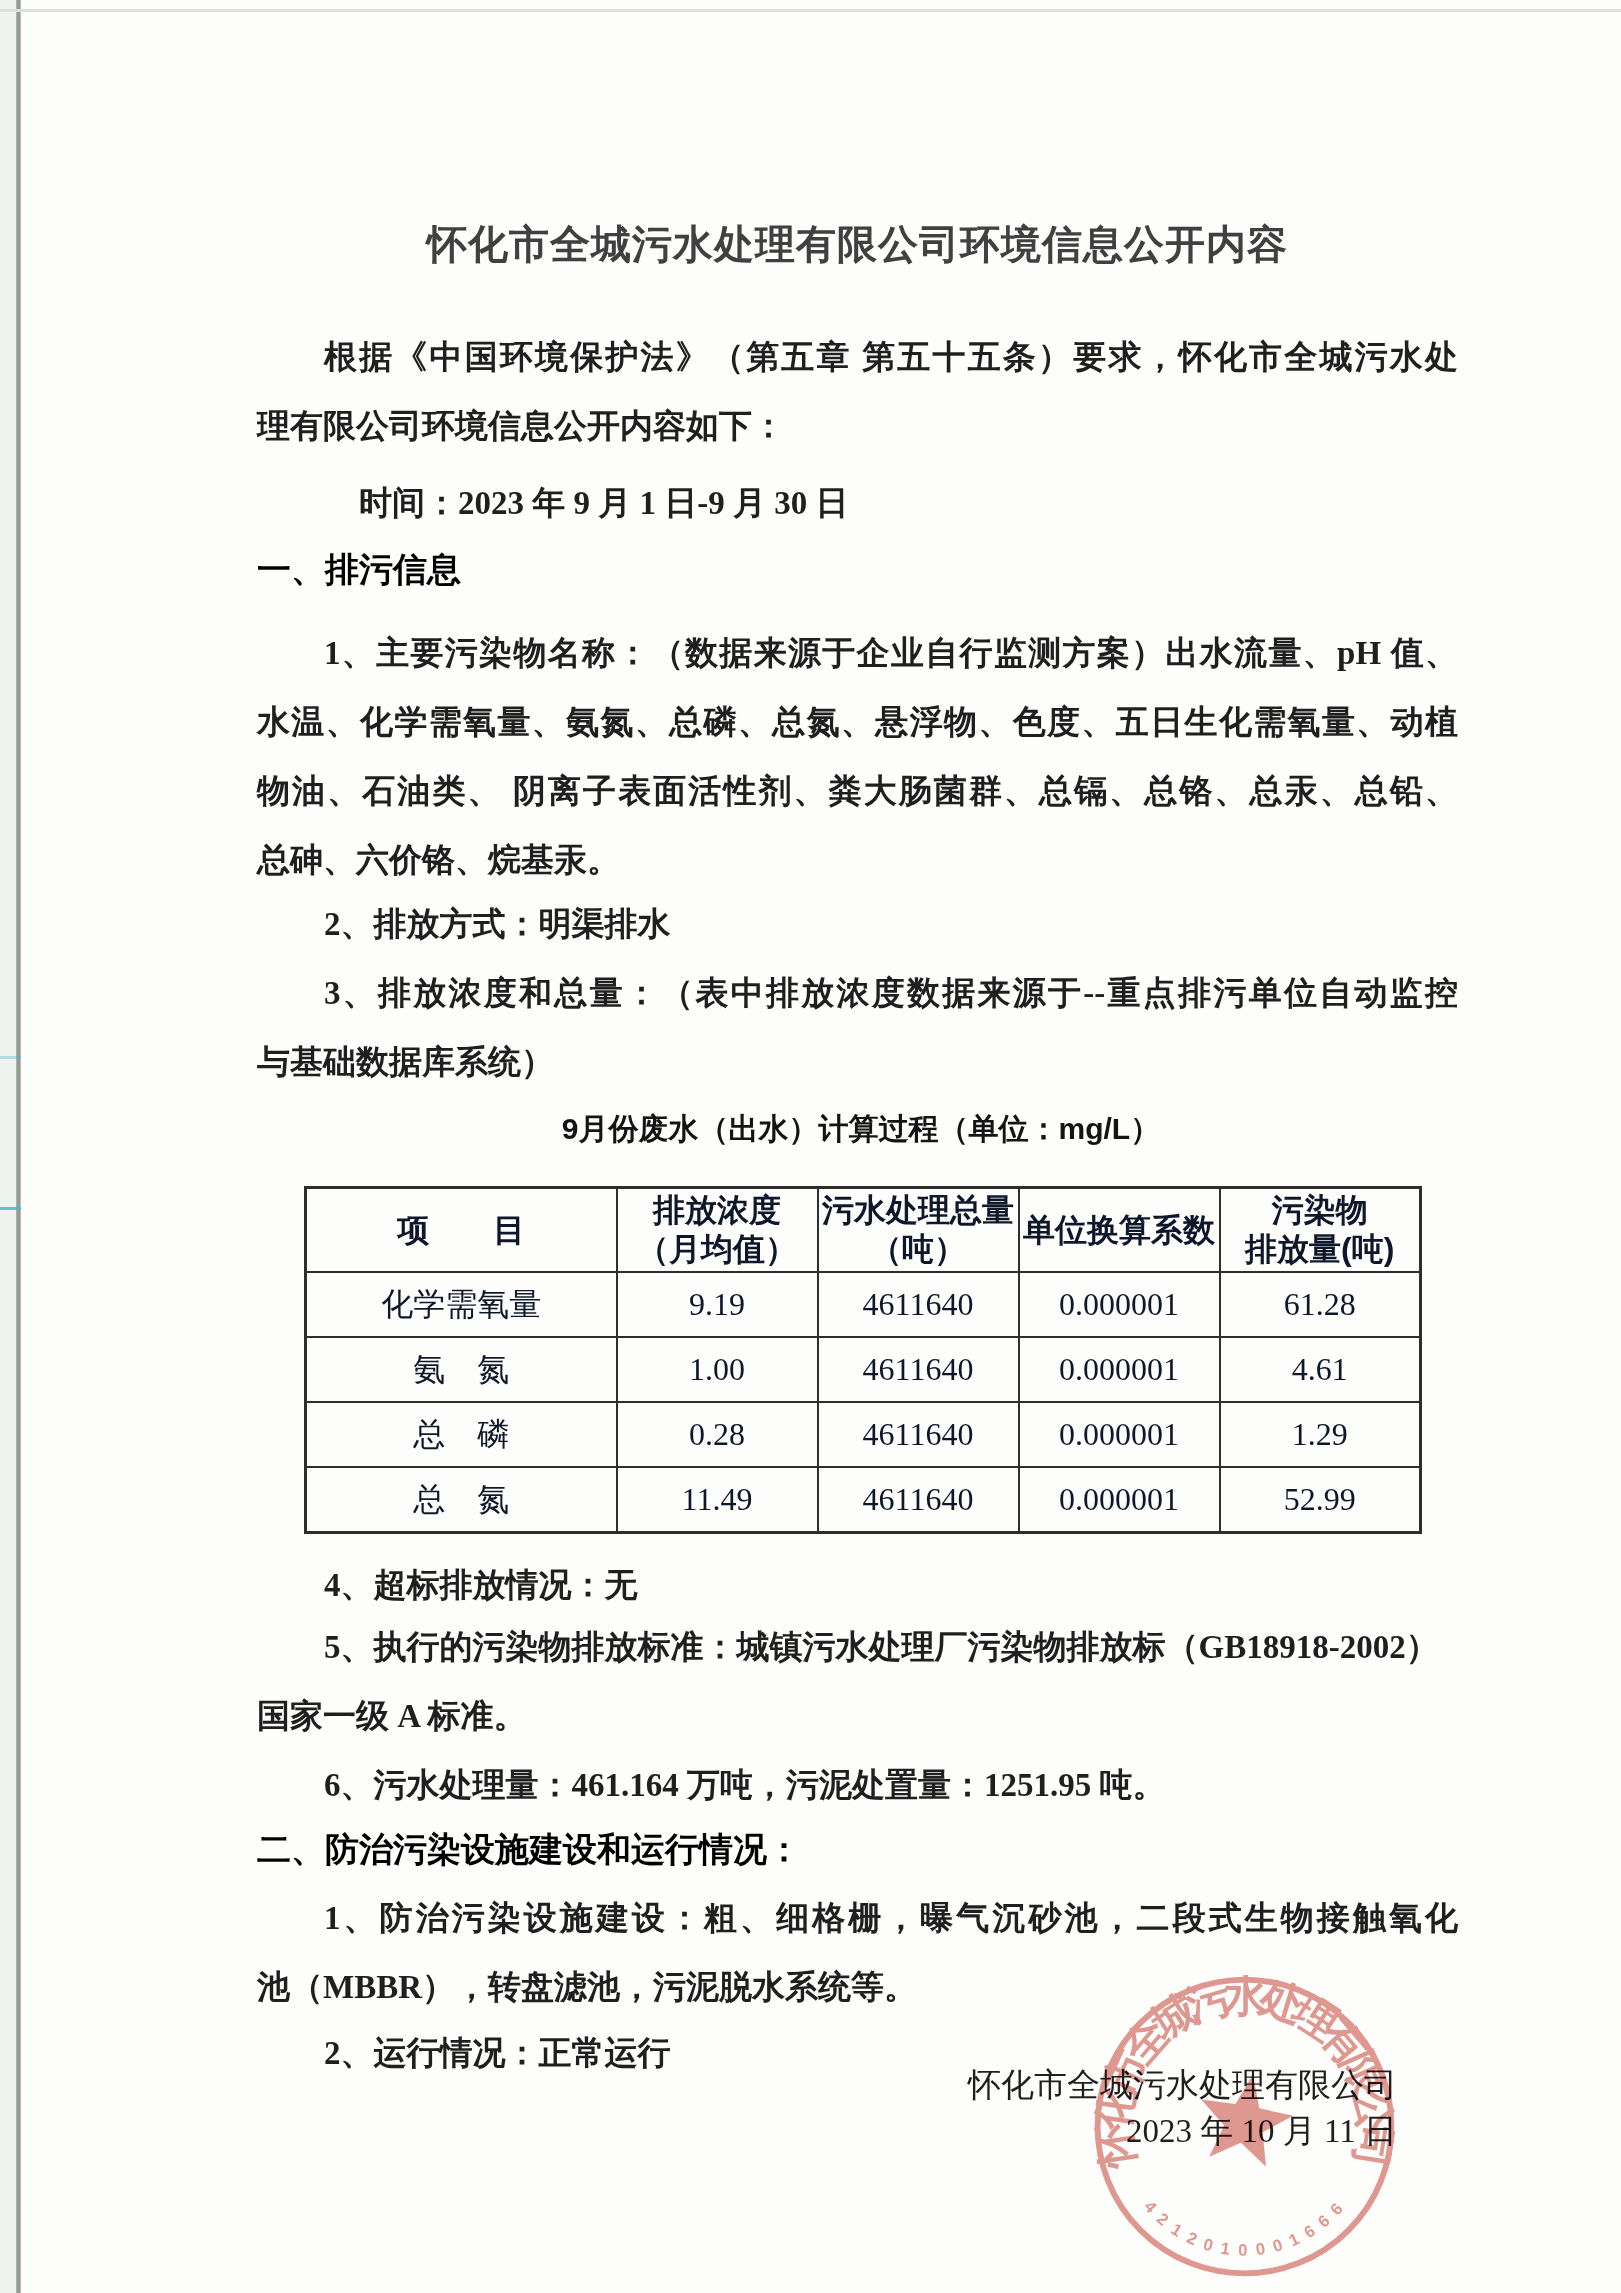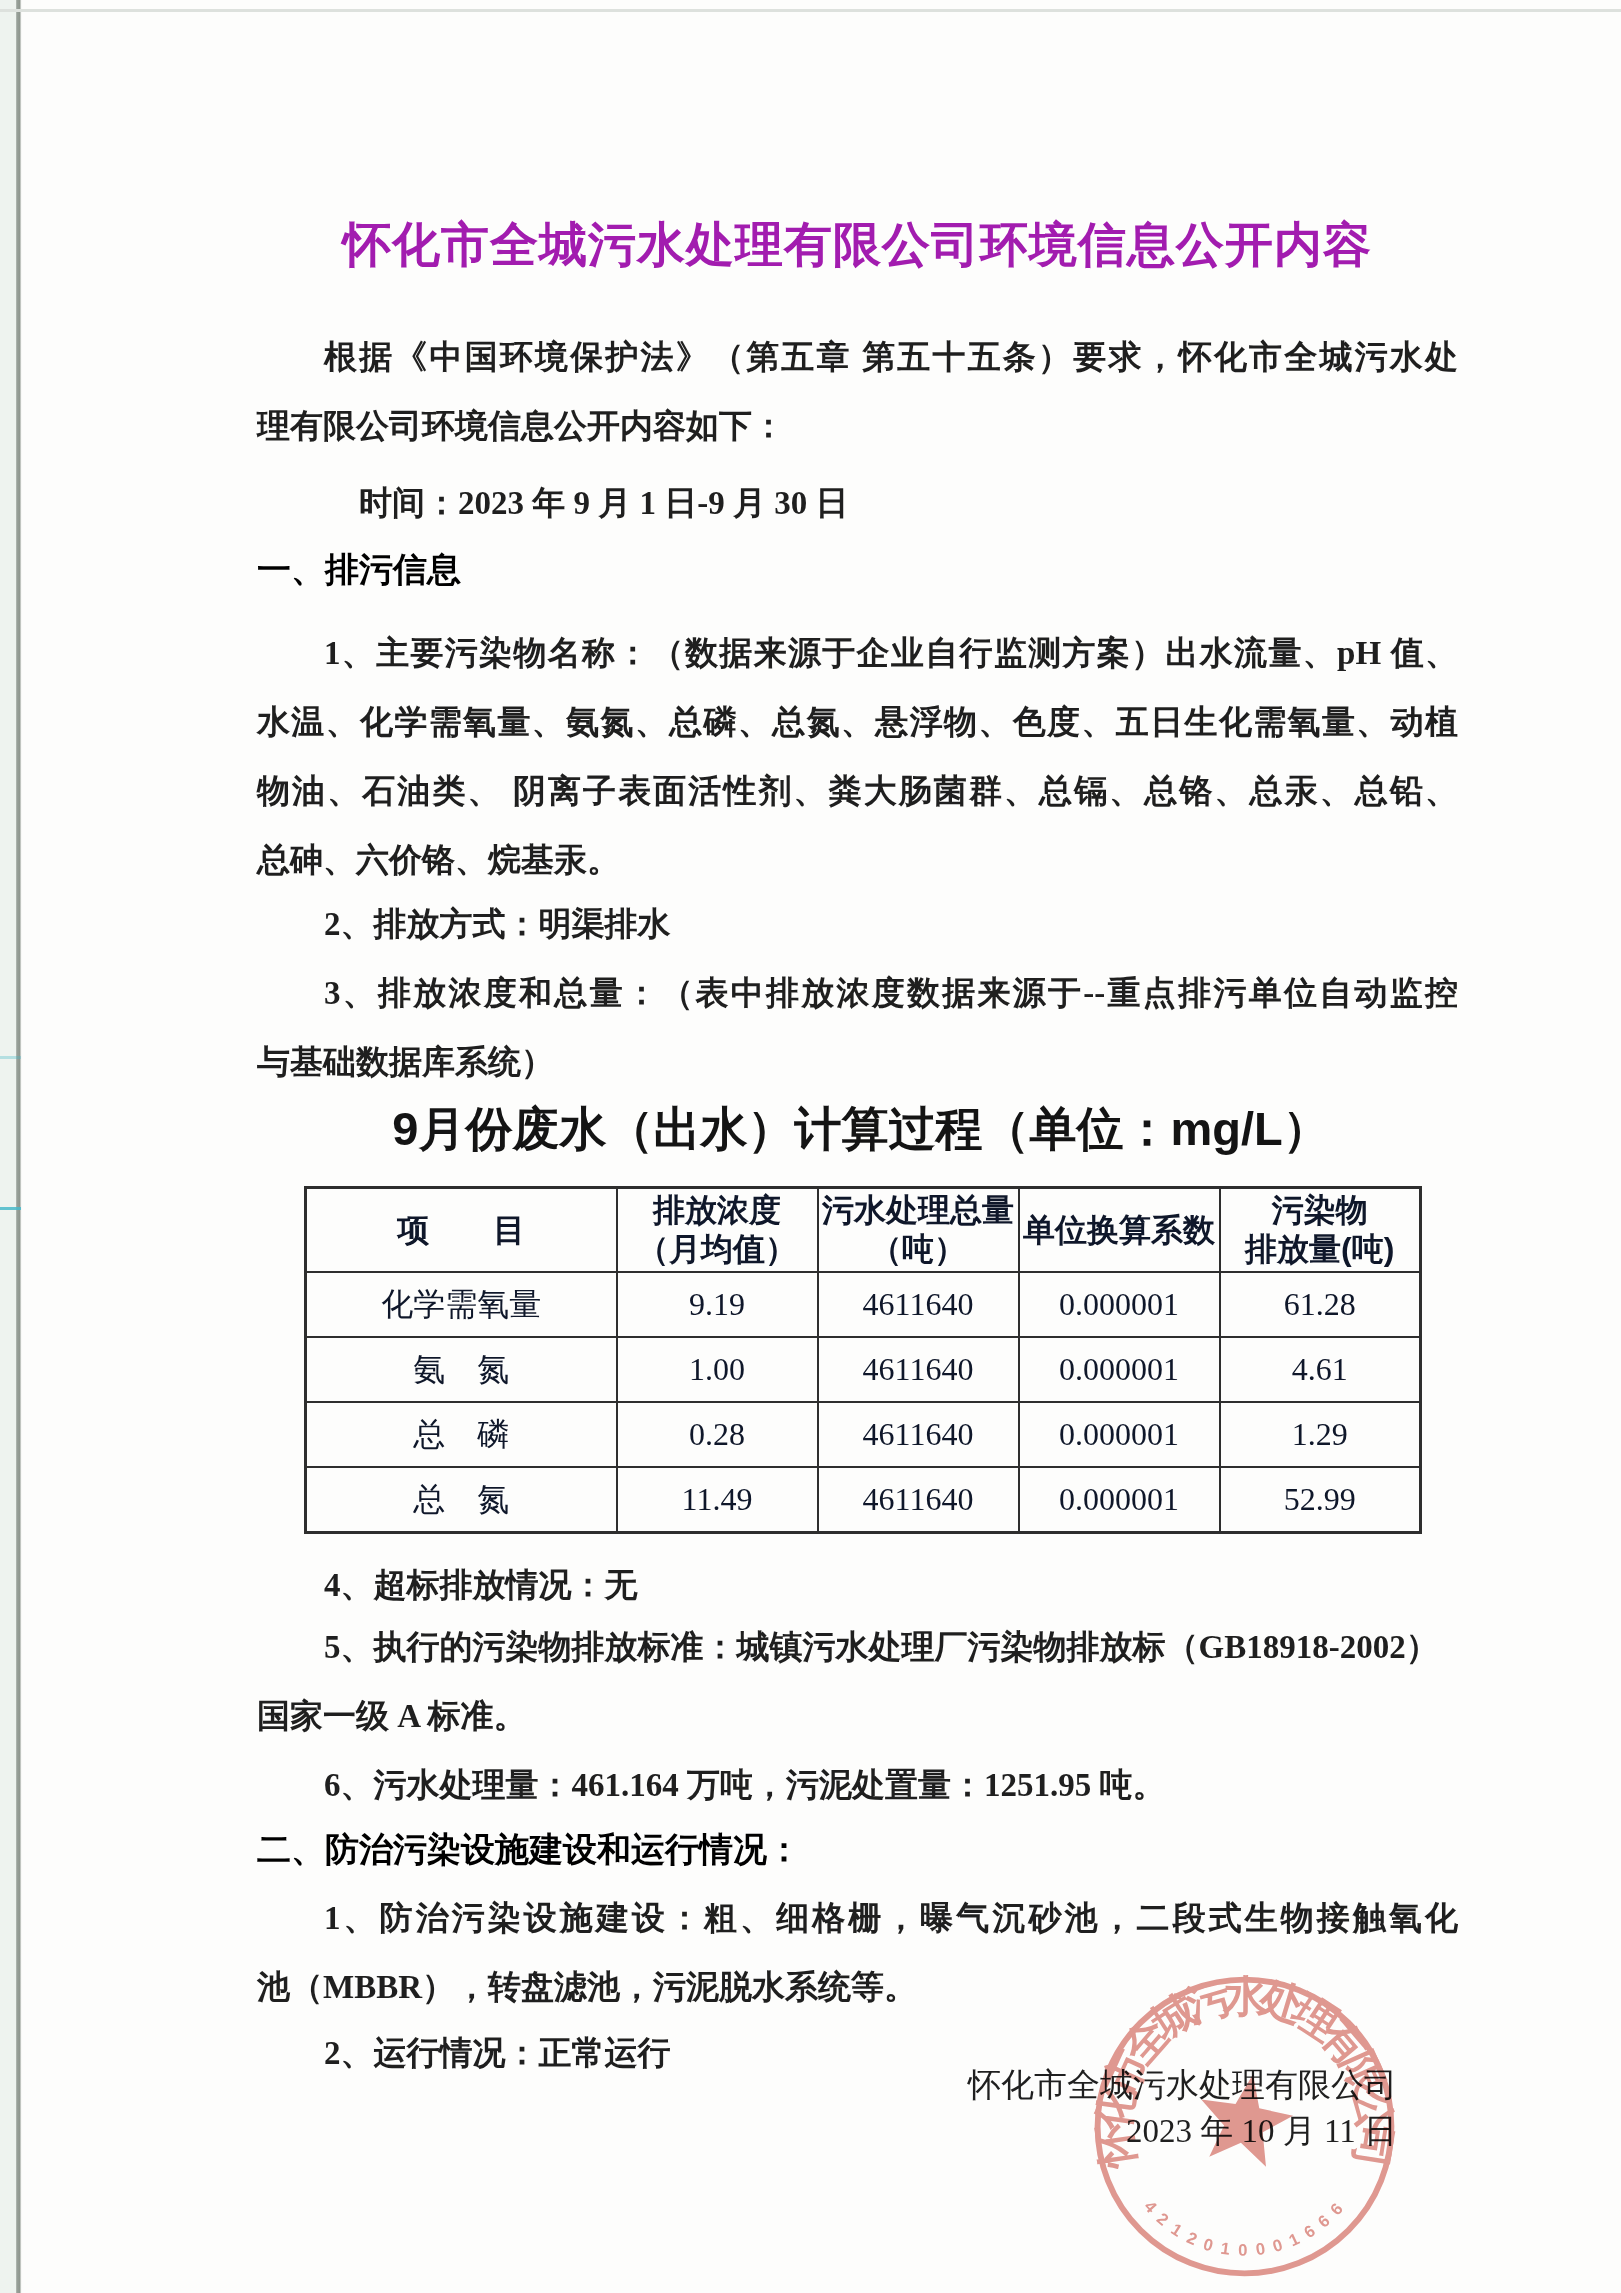--- a/index.html
+++ b/index.html
@@ -16,36 +16,36 @@
     background:linear-gradient(90deg,#eef3ef 0px,#eef3ef 15.7px,#9aa29b 16.7px,#8f978f 19.6px,#fdfdfc 21.6px);
   }
   .scan-top-line{position:absolute;left:0;right:0;top:8.8px;height:2.9px;background:#dde1dd;}
   .cyan-tick{position:absolute;left:0;width:20.6px;height:2.9px;background:#49b9c9;opacity:.85;}
   .cyan-tick.t2{opacity:.35;}
   
   .content{position:absolute;left:257px;top:0;width:1201px;}
   .doc-title{
     position:absolute;top:214px;left:0;width:100%;margin:0;
     font-family:"Liberation Sans","DejaVu Sans",sans-serif;
-    font-size:48px;font-weight:700;line-height:61px;text-align:center;
-    letter-spacing:1px;color:#a21caf;
+    font-size:40px;font-weight:700;line-height:61px;text-align:center;
+    letter-spacing:1px;color:#404040;
   }
   .block{position:absolute;left:0;width:100%;font-size:33px;line-height:69px;font-weight:bold;}
   .line{white-space:nowrap;}
   .line.full{white-space:normal;text-align:justify;text-align-last:justify;text-justify:inter-character;}
   .ind2{padding-left:67px;}
   .ind3{padding-left:102px;}
   .heading{
     font-family:"Liberation Sans","DejaVu Sans",sans-serif;
     font-weight:700;font-size:34px;color:#000000;
   }
   .table-title{
     position:absolute;left:47px;width:1114px;top:1106px;
     font-family:"Liberation Sans","DejaVu Sans",sans-serif;
-    font-weight:700;font-size:47px;line-height:45px;text-align:center;color:#141414;
+    font-weight:700;font-size:30px;line-height:45px;text-align:center;color:#141414;
   }
   table.emis{
     position:absolute;left:47px;top:1186px;width:1114px;
     border-collapse:collapse;table-layout:fixed;
     font-size:32px;color:#0f172a;
   }
   table.emis td,table.emis th{
     border:2.9px solid #2e2e2e;text-align:center;vertical-align:middle;padding:0;
   }
   table.emis{border:3.9px solid #2e2e2e;}

